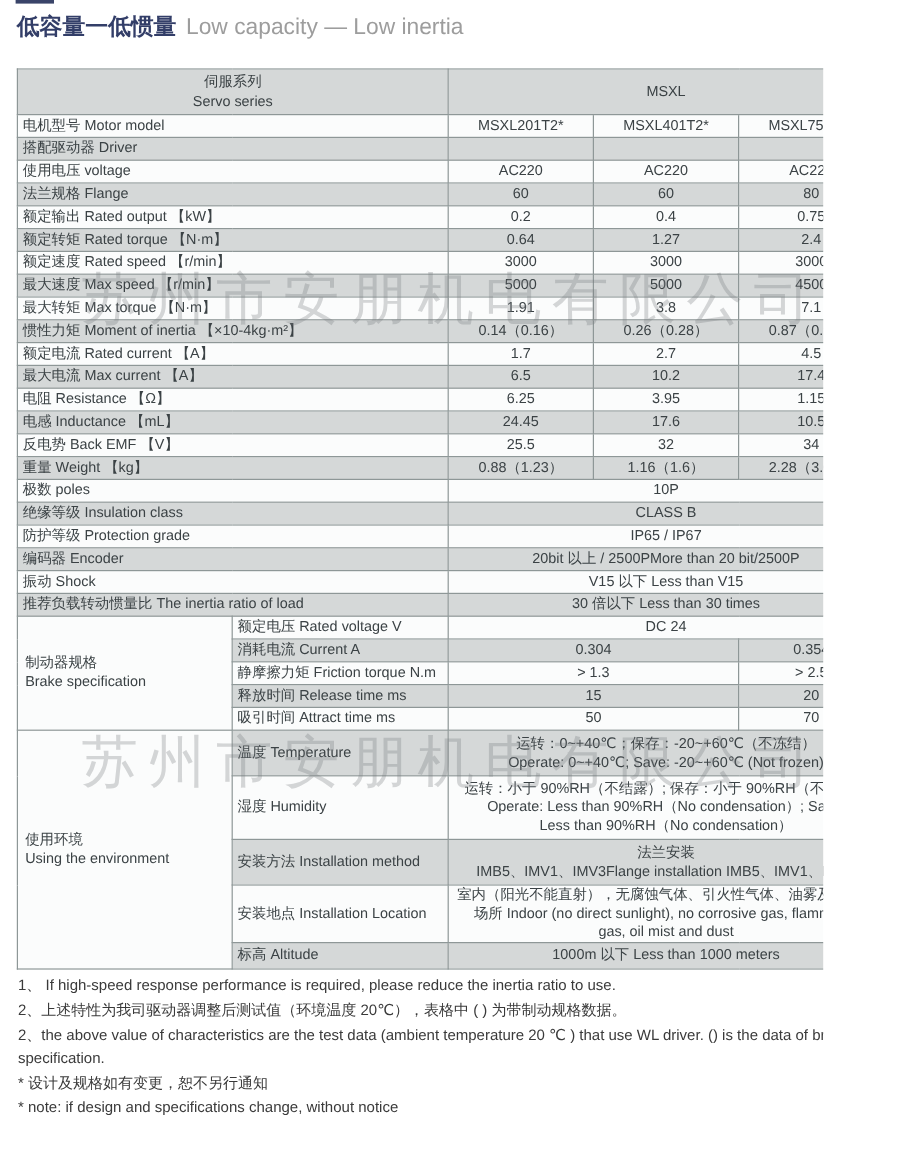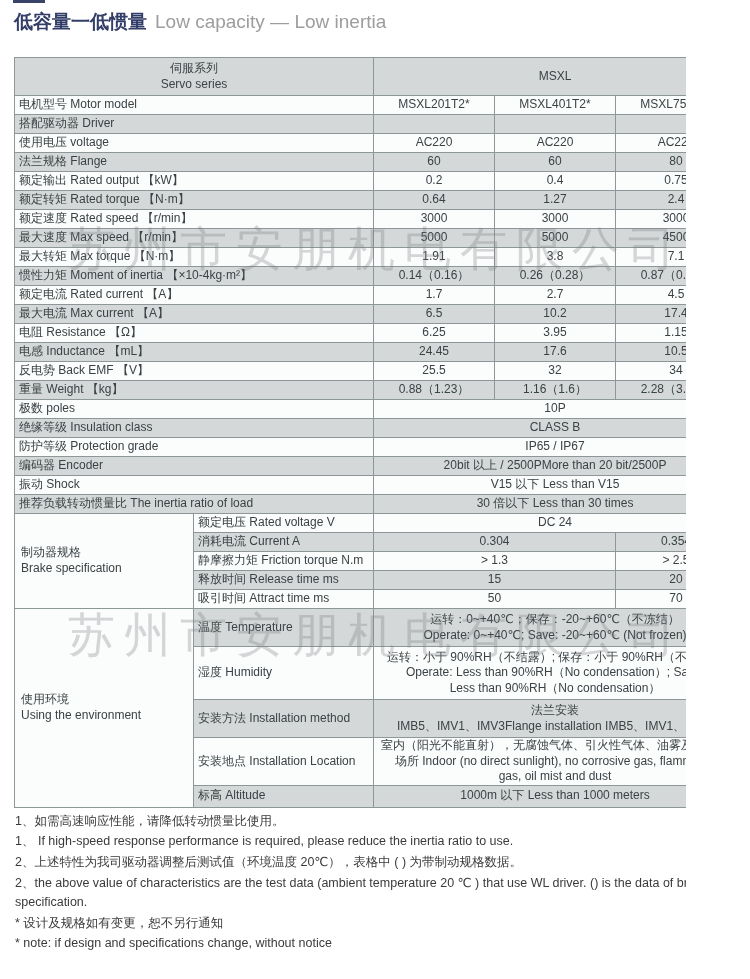--- a/index.html
+++ b/index.html
@@ -242,21 +242,20 @@
         <td class="l">标高 Altitude</td>
         <td class="c" colspan="3">1000m 以下 Less than 1000 meters</td>
       </tr>
     </tbody>
   </table>
 
   <div class="watermark wm1">苏州市安朋机电有限公司</div>
   <div class="watermark wm2">苏州市安朋机电有限公司</div>
 
   <div class="notes">
-    <div>1、如需高速响应性能，请降低转动惯量比使用。</div>
     <div>1、 If high-speed response performance is required, please reduce the inertia ratio to use.</div>
     <div class="sp">2、上述特性为我司驱动器调整后测试值（环境温度 20℃），表格中 ( ) 为带制动规格数据。</div>
     <div class="sp">2、the above value of characteristics are the test data (ambient temperature 20  ℃ ) that use WL driver. () is the data of braking specification.</div>
     <div class="sp">* 设计及规格如有变更，恕不另行通知</div>
     <div>* note: if design and specifications change, without notice</div>
   </div>
 
 </div>
 
 </body></html>

